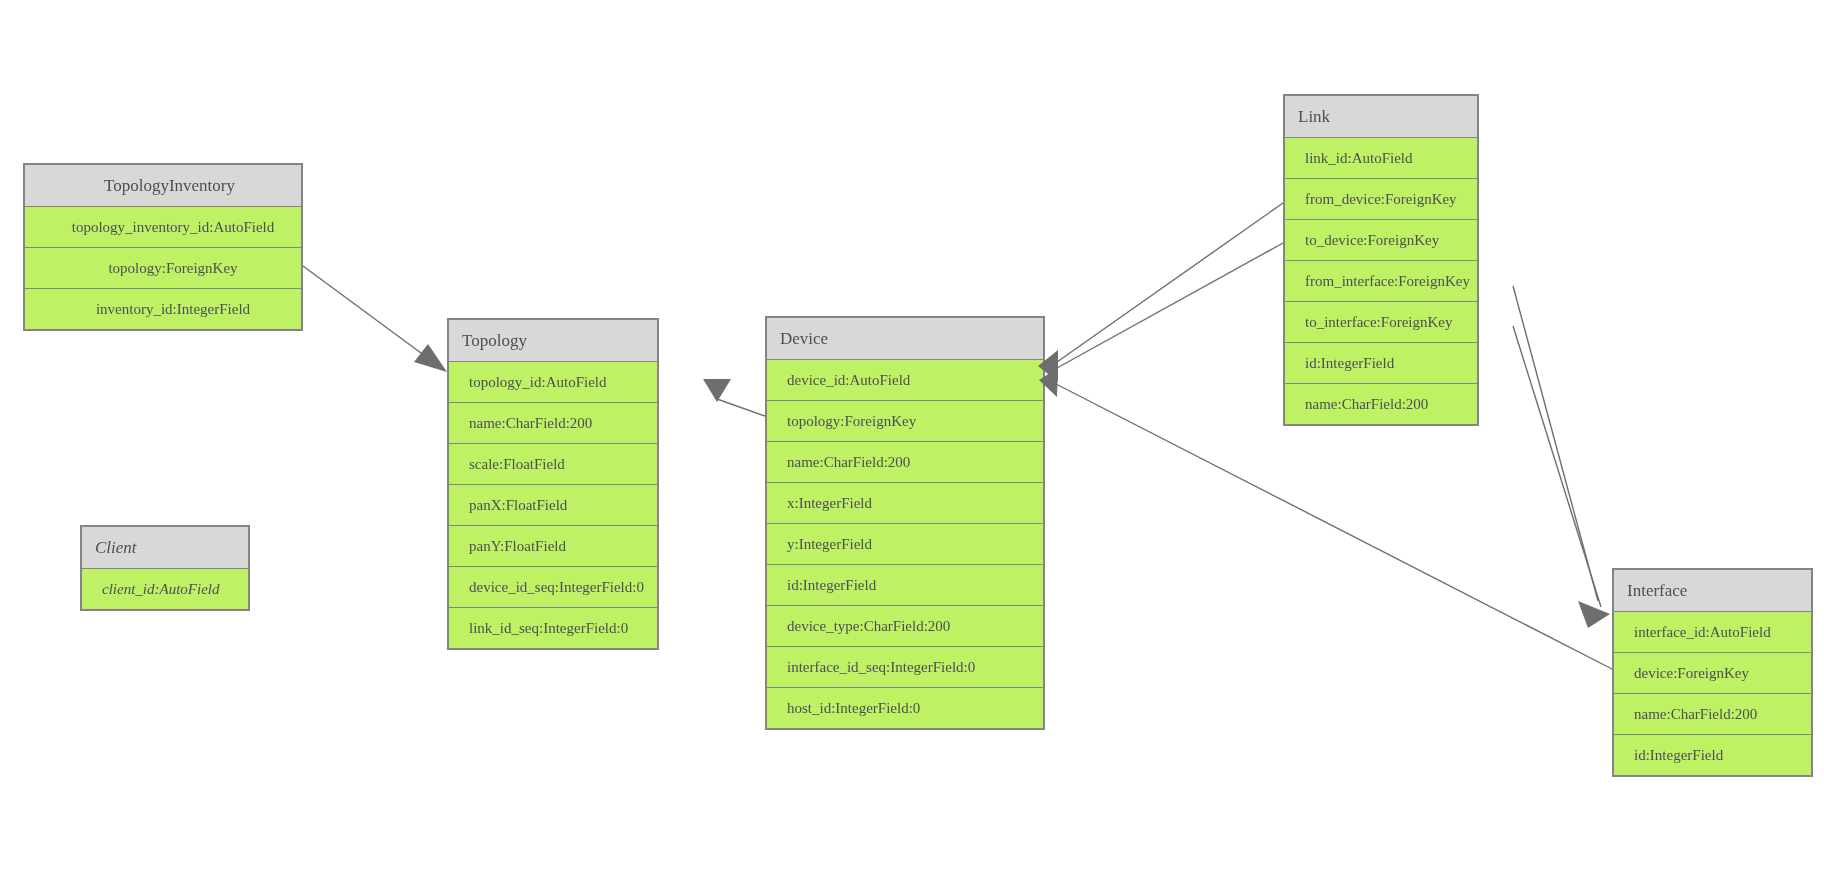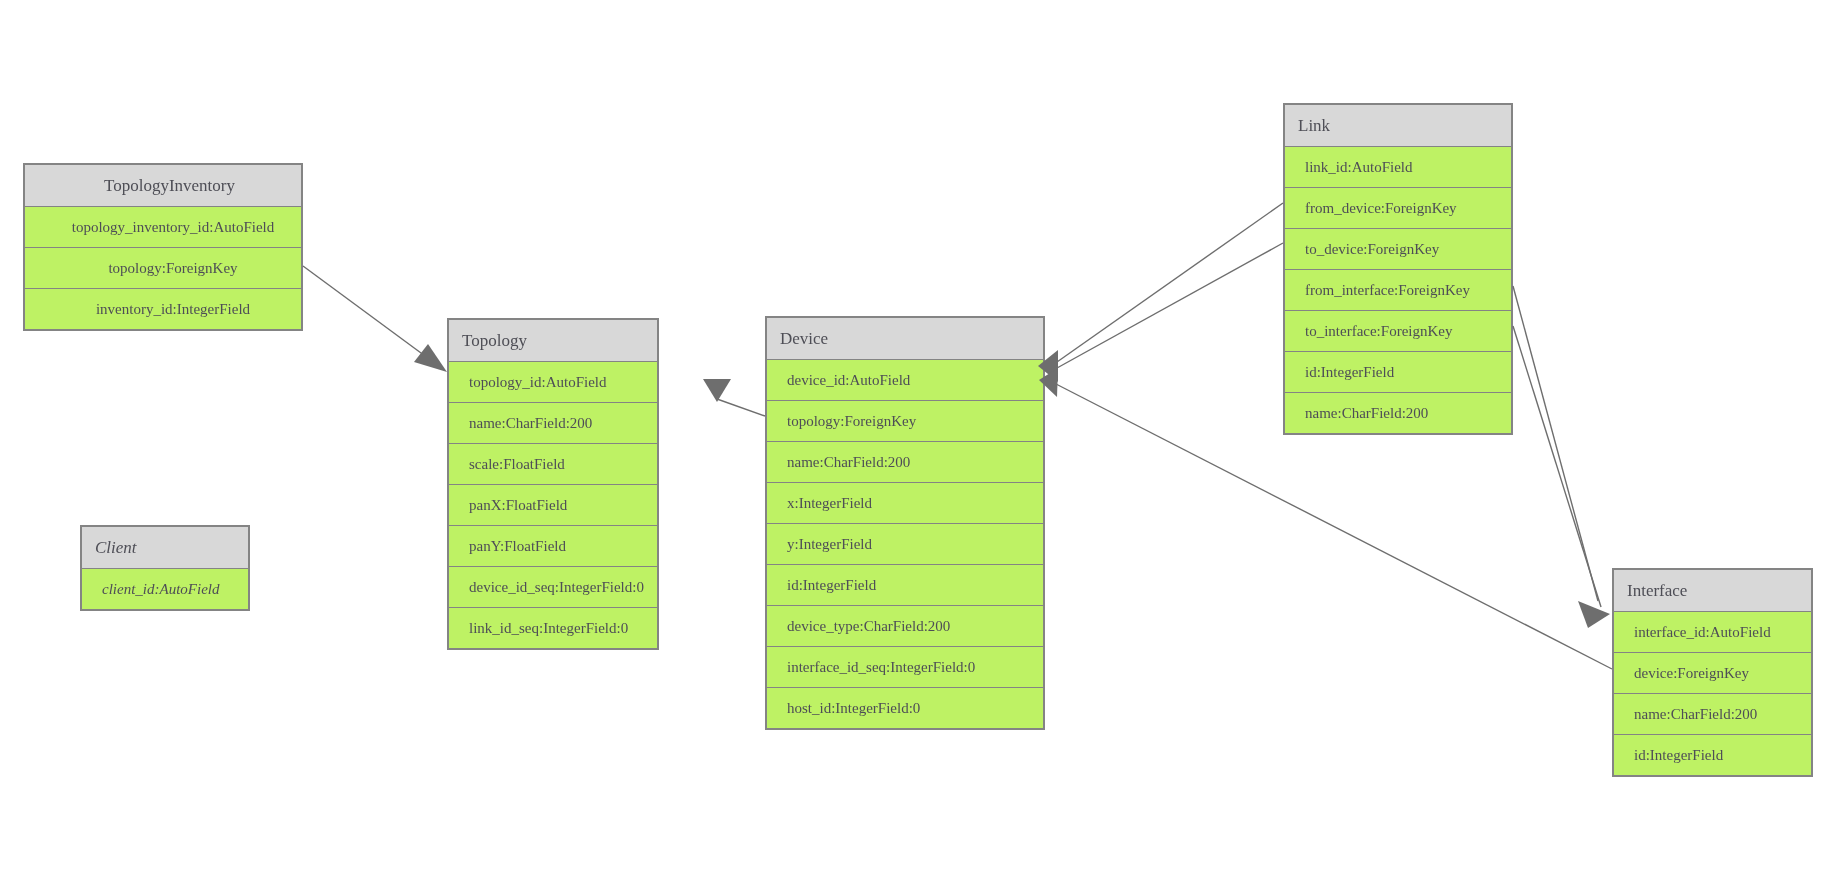--- a/index.html
+++ b/index.html
@@ -89,21 +89,21 @@
       <div class="entity-field">device_id:AutoField</div>
       <div class="entity-field">topology:ForeignKey</div>
       <div class="entity-field">name:CharField:200</div>
       <div class="entity-field">x:IntegerField</div>
       <div class="entity-field">y:IntegerField</div>
       <div class="entity-field">id:IntegerField</div>
       <div class="entity-field">device_type:CharField:200</div>
       <div class="entity-field">interface_id_seq:IntegerField:0</div>
       <div class="entity-field">host_id:IntegerField:0</div>
     </div>
-    <div class="entity" style="left: 1283px; top: 103px; width: 230px;">
+    <div class="entity" style="left: 1283px; top: 94px; width: 196px;">
       <div class="entity-header">Link</div>
       <div class="entity-field">link_id:AutoField</div>
       <div class="entity-field">from_device:ForeignKey</div>
       <div class="entity-field">to_device:ForeignKey</div>
       <div class="entity-field">from_interface:ForeignKey</div>
       <div class="entity-field">to_interface:ForeignKey</div>
       <div class="entity-field">id:IntegerField</div>
       <div class="entity-field">name:CharField:200</div>
     </div>
     <div class="entity" style="left: 1612px; top: 568px; width: 201px;">

